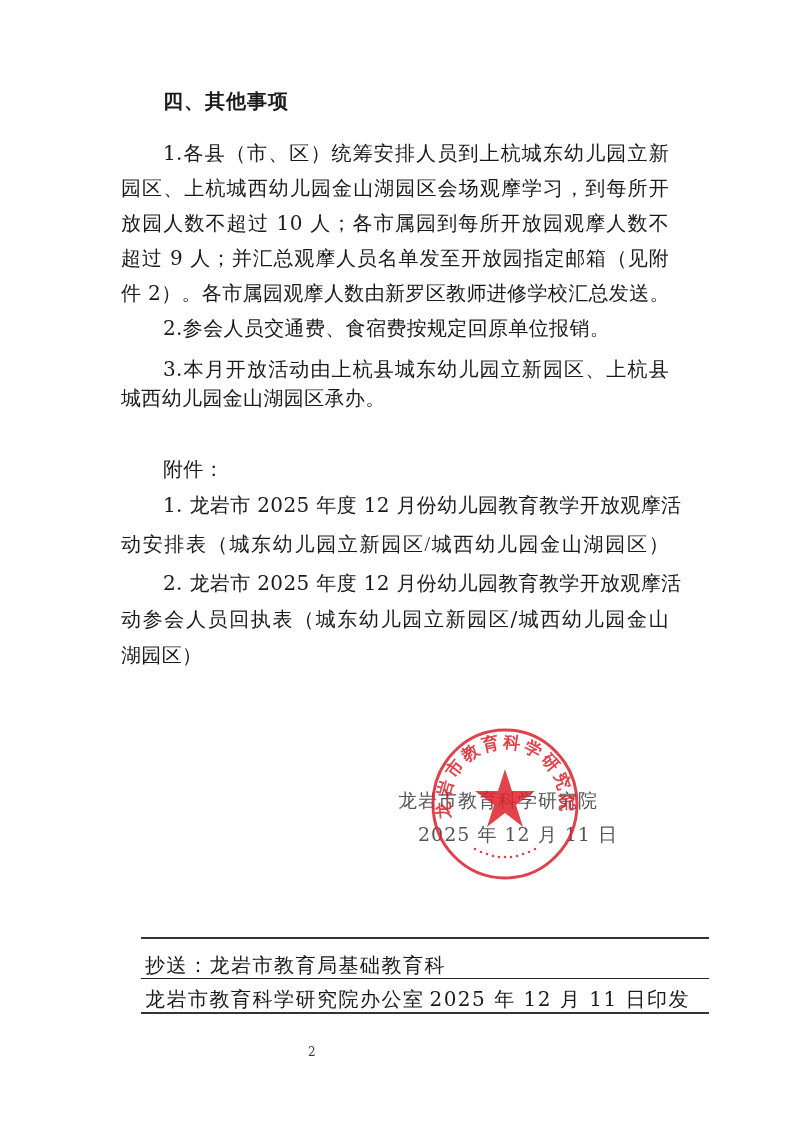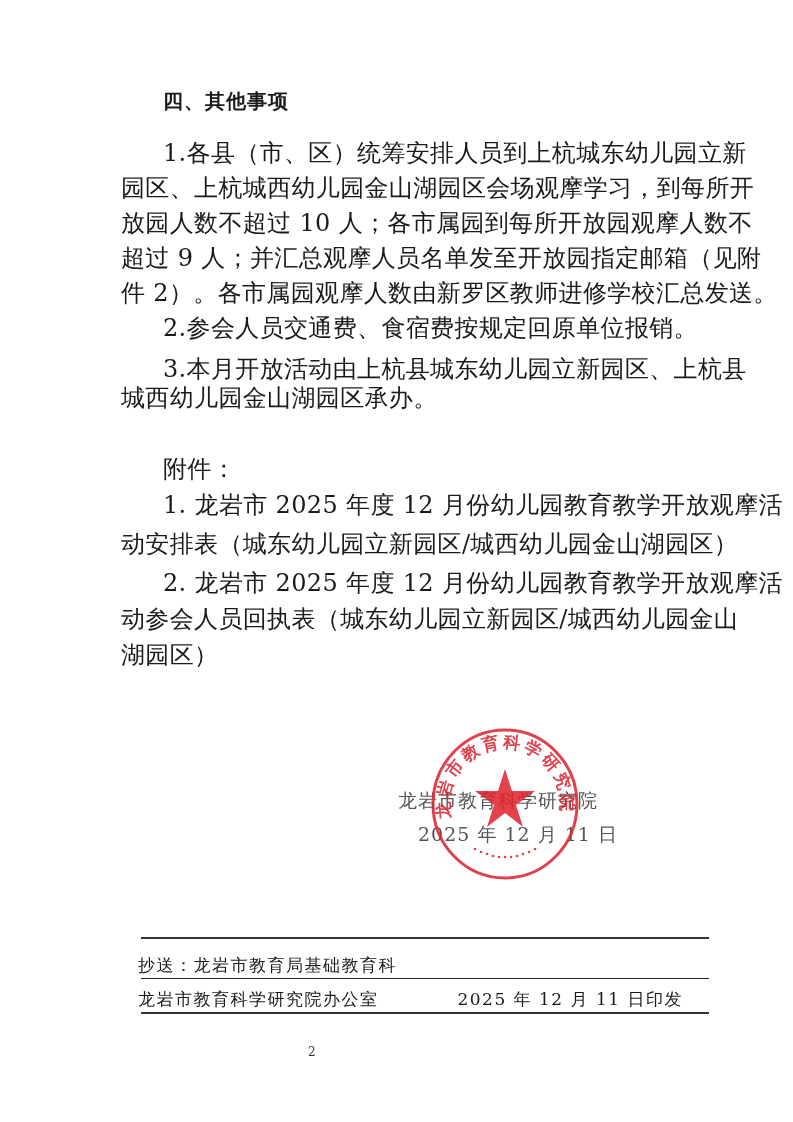--- a/index.html
+++ b/index.html
@@ -12,21 +12,21 @@
       height: 1122px;
       position: relative;
       overflow: hidden;
       color: #1a1a1a;
       font-family: "DejaVu Serif", "Liberation Serif", serif;
     }
     .line {
       position: absolute;
       left: 121px;
       width: 548px;
-      font-size: 24px;
+      font-size: 20px;
       line-height: 26px;
       white-space: nowrap;
       letter-spacing: 0.35px;
     }
     .line.justify {
       text-align: justify;
       text-align-last: justify;
     }
     .heading {
       font-family: "DejaVu Sans", "Liberation Sans", sans-serif;
@@ -38,23 +38,23 @@
     .rule {
       position: absolute;
       left: 141px;
       width: 568px;
       height: 1px;
       background: #222;
     }
     .rule.thick { height: 2px; background: #333; }
     .footer-row {
       position: absolute;
-      left: 138px;
+      left: 145px;
       width: 545px;
-      font-size: 17px;
+      font-size: 20px;
       line-height: 22px;
       letter-spacing: 1.5px;
       display: flex;
       justify-content: space-between;
       white-space: nowrap;
     }
     .sign-text {
       position: absolute;
       font-size: 19px;
       line-height: 24px;
@@ -91,21 +91,21 @@
 <div class="line justify" style="top:280px;">件 2）。各市属园观摩人数由新罗区教师进修学校汇总发送。</div>
 
 <div class="line indent" style="top:315px;">2.参会人员交通费、食宿费按规定回原单位报销。</div>
 
 <div class="line indent justify" style="top:350px;margin-top:6px;">3.本月开放活动由上杭县城东幼儿园立新园区、上杭县</div>
 <div class="line" style="top:385px;">城西幼儿园金山湖园区承办。</div>
 
 <div class="line indent" style="top:456px;">附件：</div>
 
 <div class="line indent justify" style="top:492px;">1. 龙岩市 2025 年度 12 月份幼儿园教育教学开放观摩活</div>
-<div class="line justify" style="top:531px;">动安排表（城东幼儿园立新园区/城西幼儿园金山湖园区）</div>
+<div class="line justify" style="top:531px;font-family:Liberation Serif, serif;">动安排表（城东幼儿园立新园区/城西幼儿园金山湖园区）</div>
 
 <div class="line indent justify" style="top:570px;">2. 龙岩市 2025 年度 12 月份幼儿园教育教学开放观摩活</div>
 <div class="line justify" style="top:606px;">动参会人员回执表（城东幼儿园立新园区/城西幼儿园金山</div>
 <div class="line" style="top:642px;">湖园区）</div>
 
 <div class="sign-text" style="left:398px; top:788px;">龙岩市教育科学研究院</div>
 <div class="sign-text" style="left:418px; top:822px;">2025 年 12 月 11 日</div>
 
 <svg class="seal" viewBox="0 0 150 154">
   <defs>

